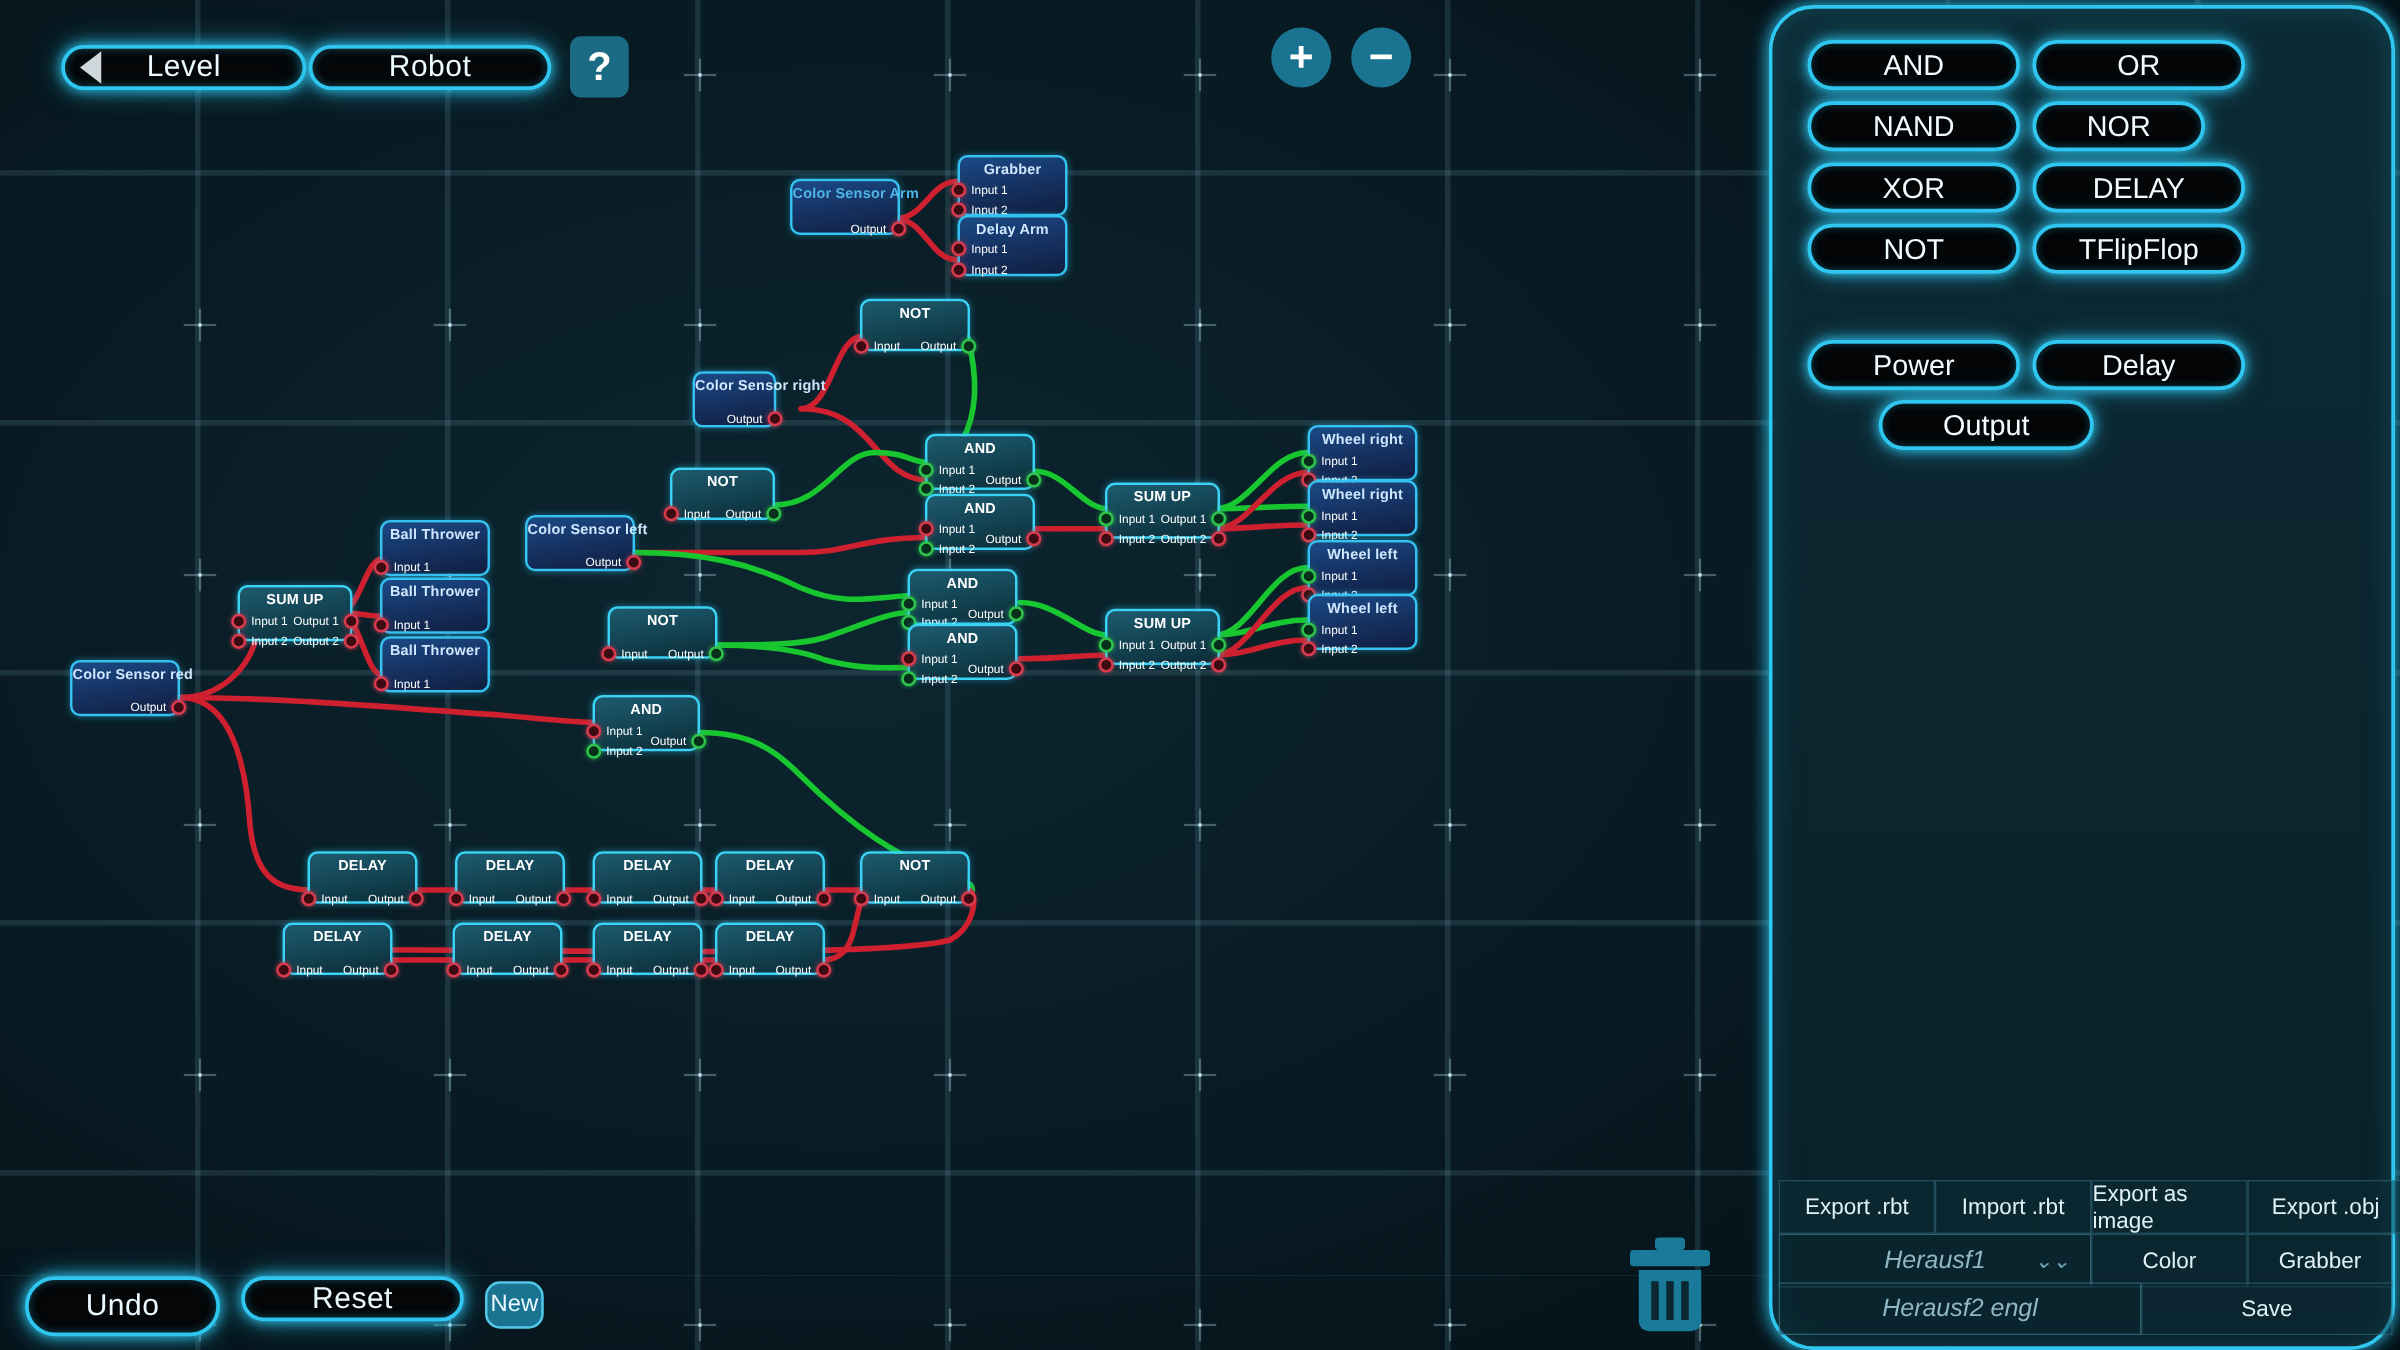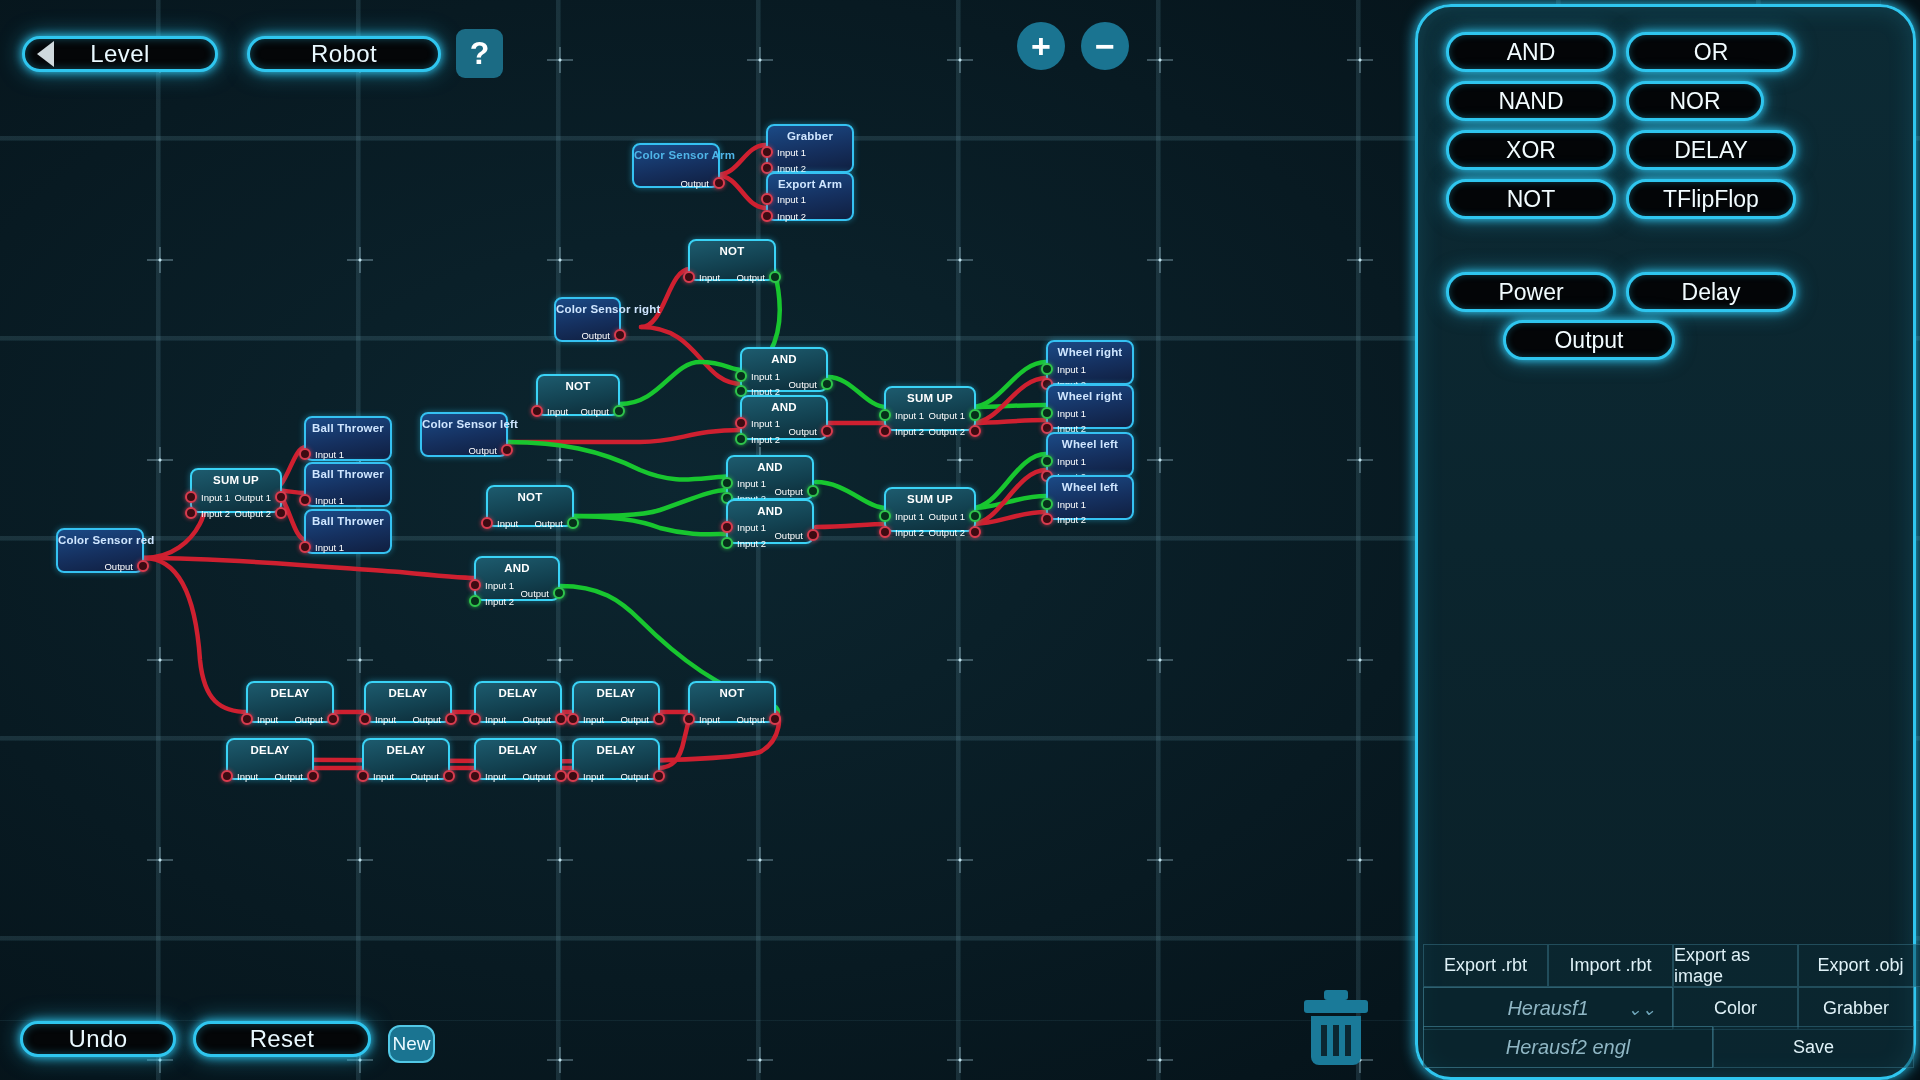--- a/index.html
+++ b/index.html
@@ -202,21 +202,21 @@
         <div class="port in" style="left: -7px; top: 20px;">
           <span class="dot red"></span>
           <span>Input 1</span>
         </div>
         <div class="port in" style="left: -7px; top: 36px;">
           <span class="dot red"></span>
           <span>Input 2</span>
         </div>
       </div>
       <div class="node io" style="left: 766px; top: 172px; width: 88px; height: 49px;">
-        <div class="ttl">Export Arm</div>
+        <div class="ttl">Delay Arm</div>
         <div class="port in" style="left: -7px; top: 19px;">
           <span class="dot red"></span>
           <span>Input 1</span>
         </div>
         <div class="port in" style="left: -7px; top: 36px;">
           <span class="dot red"></span>
           <span>Input 2</span>
         </div>
       </div>
       <div class="node logic" style="left: 688px; top: 239px; width: 88px; height: 42px;">
@@ -564,39 +564,39 @@
           <span class="dot red"></span>
           <span>Input</span>
         </div>
         <div class="port out" style="right: -7px; top: 30px;">
           <span>Output</span>
           <span class="dot red"></span>
         </div>
       </div>
     </div>
 
-  <div class="pill" style="left:22px;top:36px;width:196px;height:36px;">
+  <div class="pill" style="left:49px;top:36px;width:196px;height:36px;">
     <span class="tri"></span>
     <span>Level</span>
   </div>
   <div class="pill" style="left:247px;top:36px;width:194px;height:36px;">
     <span>Robot</span>
   </div>
   <div class="helpbtn">
     <span>?</span>
   </div>
 
   <div class="circbtn" style="left:1017px;top:22px;">
     <span>+</span>
   </div>
   <div class="circbtn" style="left:1081px;top:22px;">
     <span>−</span>
   </div>
 
-  <div class="pill" style="left:20px;top:1021px;width:156px;height:36px;">
+  <div class="pill" style="left:20px;top:1021px;width:156px;height:48px;">
     <span>Undo</span>
   </div>
   <div class="pill" style="left:193px;top:1021px;width:178px;height:36px;">
     <span>Reset</span>
   </div>
   <div class="newbtn">
     <span>New</span>
   </div>
 
   <div id="trash">

